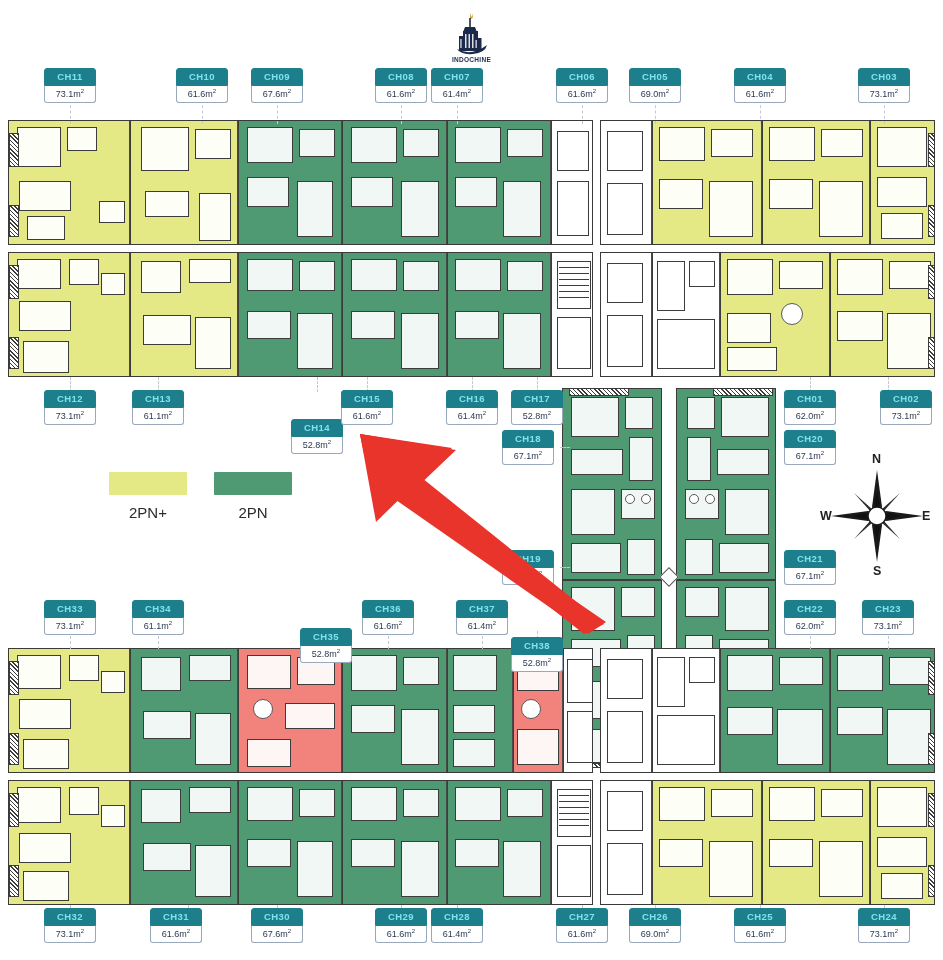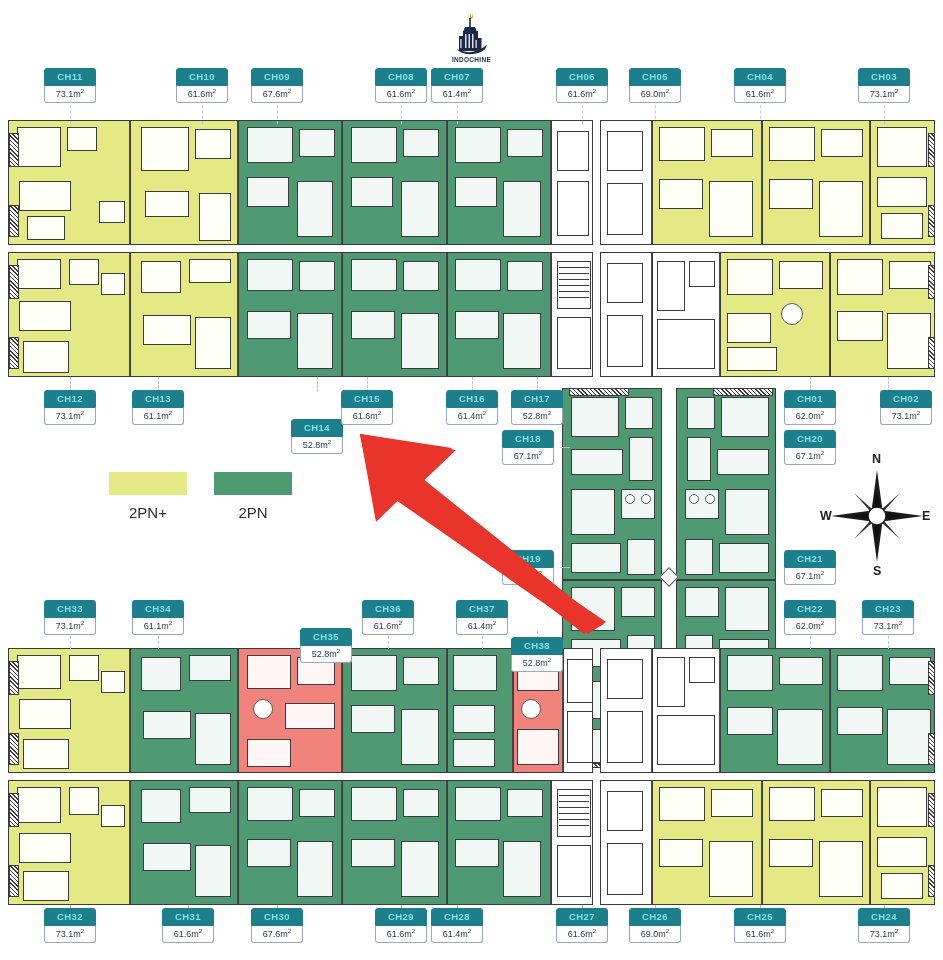--- a/index.html
+++ b/index.html
@@ -678,21 +678,21 @@
       <div class="tag-area">62.0m<sup>2</sup></div>
     </div>
     <div class="tag" style="left: 862px; top: 600px;">
       <div class="tag-code">CH23</div>
       <div class="tag-area">73.1m<sup>2</sup></div>
     </div>
     <div class="tag" style="left: 44px; top: 908px;">
       <div class="tag-code">CH32</div>
       <div class="tag-area">73.1m<sup>2</sup></div>
     </div>
-    <div class="tag" style="left: 162px; top: 908px; text-align: center;">
+    <div class="tag" style="left: 150px; top: 908px; text-align: center;">
       <div class="tag-code">CH31</div>
       <div class="tag-area">61.6m<sup>2</sup></div>
     </div>
     <div class="tag" style="left: 251px; top: 908px;">
       <div class="tag-code">CH30</div>
       <div class="tag-area">67.6m<sup>2</sup></div>
     </div>
     <div class="tag" style="left: 375px; top: 908px;">
       <div class="tag-code">CH29</div>
       <div class="tag-area">61.6m<sup>2</sup></div>

